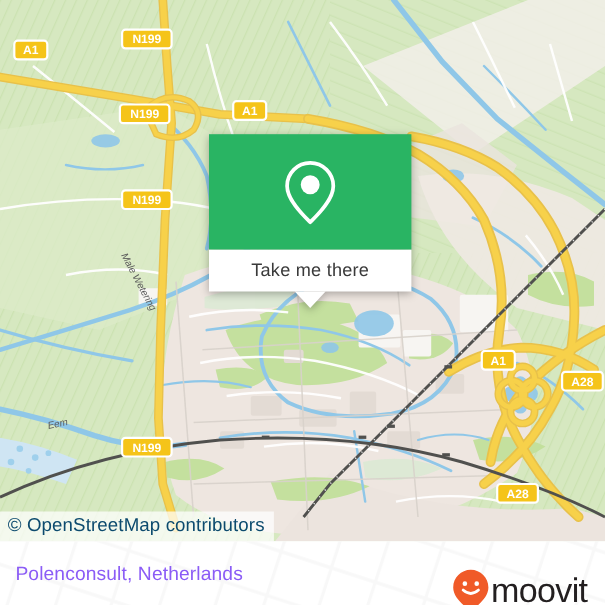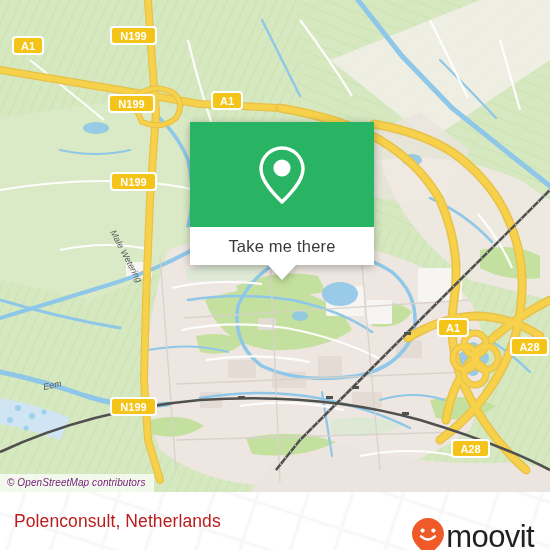--- a/index.html
+++ b/index.html
@@ -11,24 +11,23 @@
   #app { position: relative; width: 550px; height: 550px; overflow: hidden; }
 
   
   #map { position: absolute; inset: 0 0 58px 0; overflow: hidden; background: #dfe8cf; }
   #map svg { position: absolute; top: 0; left: 0; }
 
   
   #attrib {
     position: absolute; left: 0; bottom: 58px;
     background: rgba(255,255,255,0.72);
-    font-size: 10px; color: #701a75;
+    font-size: 17px; color: #0c4a6e;
     padding: 3px 8px 4px 7px; letter-spacing: .1px;
     z-index: 40;
-    font-style: italic;
   }
 
   
   #callout {
     position: absolute; left: 190px; top: 122px;
     width: 184px; z-index: 60;
     filter: drop-shadow(0 2px 4px rgba(0,0,0,0.30));
   }
   #callout-top {
     background: #29b463; height: 105px;
@@ -49,21 +48,21 @@
   
   #footer {
     position: absolute; left: 0; bottom: 0; width: 550px; height: 58px;
     background: #ffffff; overflow: hidden;
     display: flex; align-items: center; justify-content: space-between;
     padding: 0 16px 0 14px;
   }
   #footer-bg { position: absolute; inset: 0; opacity: .13; }
   #place-name {
     position: relative; z-index: 2;
-    font-size: 17.5px; color: #b91c1c; letter-spacing: .1px;
+    font-size: 17.5px; color: #8b5cf6; letter-spacing: .1px;
   }
   #brand { position: relative; z-index: 2; display: flex; align-items: center; gap: 1px; margin-top: 32px; }
   #brand-word { font-size: 31px; color: #231f20; letter-spacing: -.6px; font-weight: 400; }
 
   .shield-txt { font: bold 11px "Liberation Sans", sans-serif; fill: #ffffff; }
   .water-txt  { font: italic 9px "Liberation Sans", sans-serif; fill: #5a5a5a; }
 </style>
 </head>
 <body>
 

